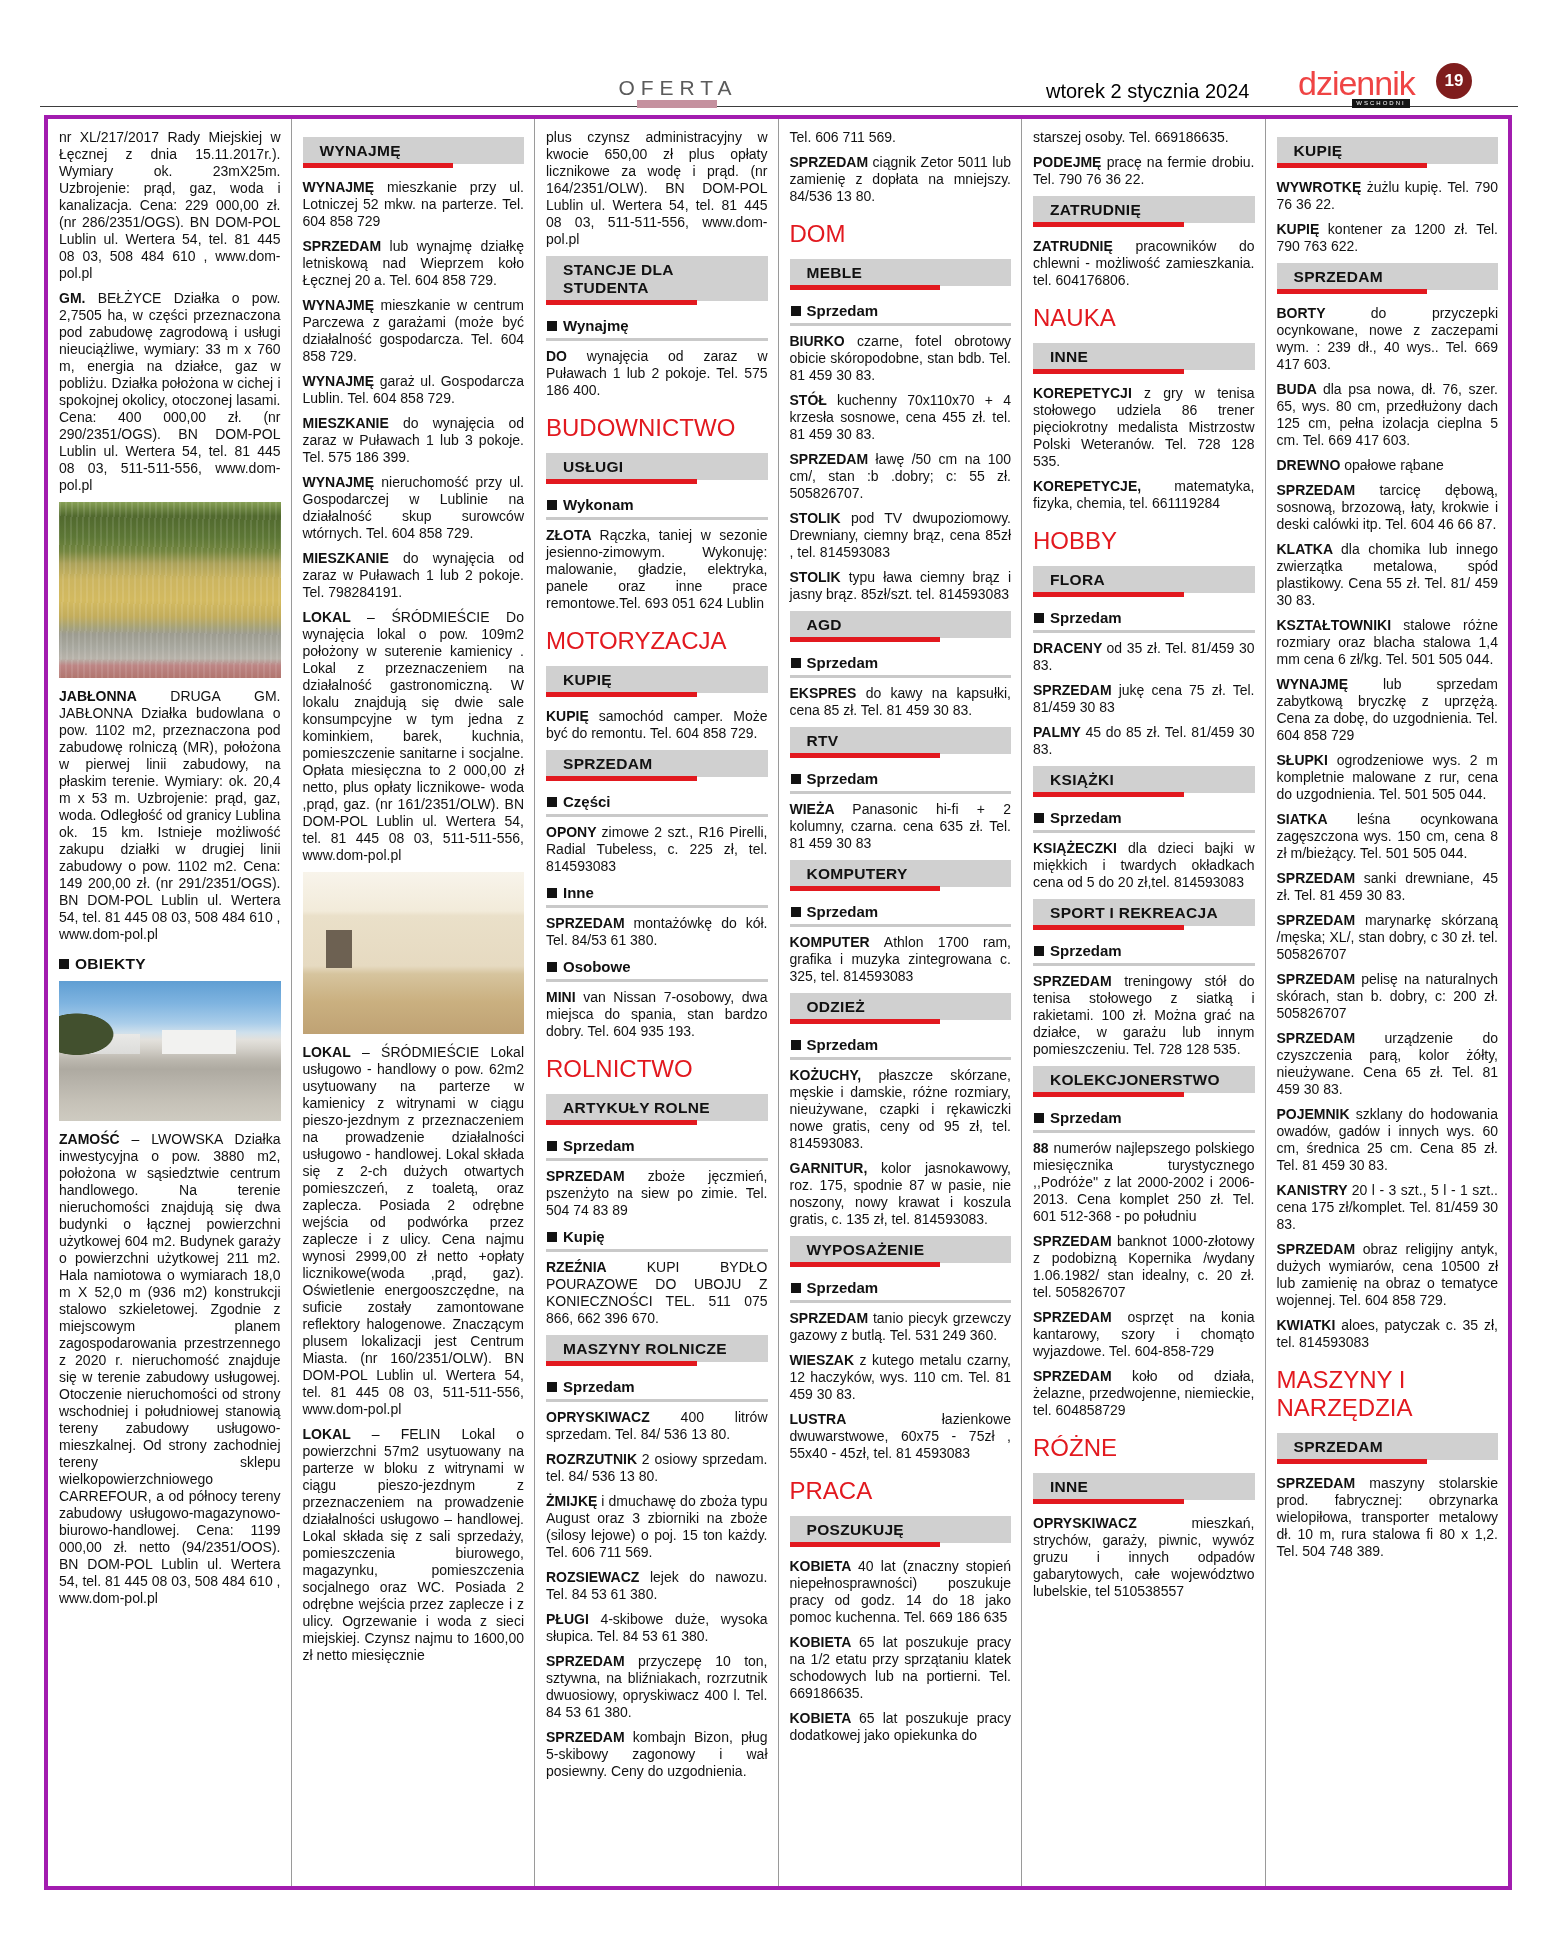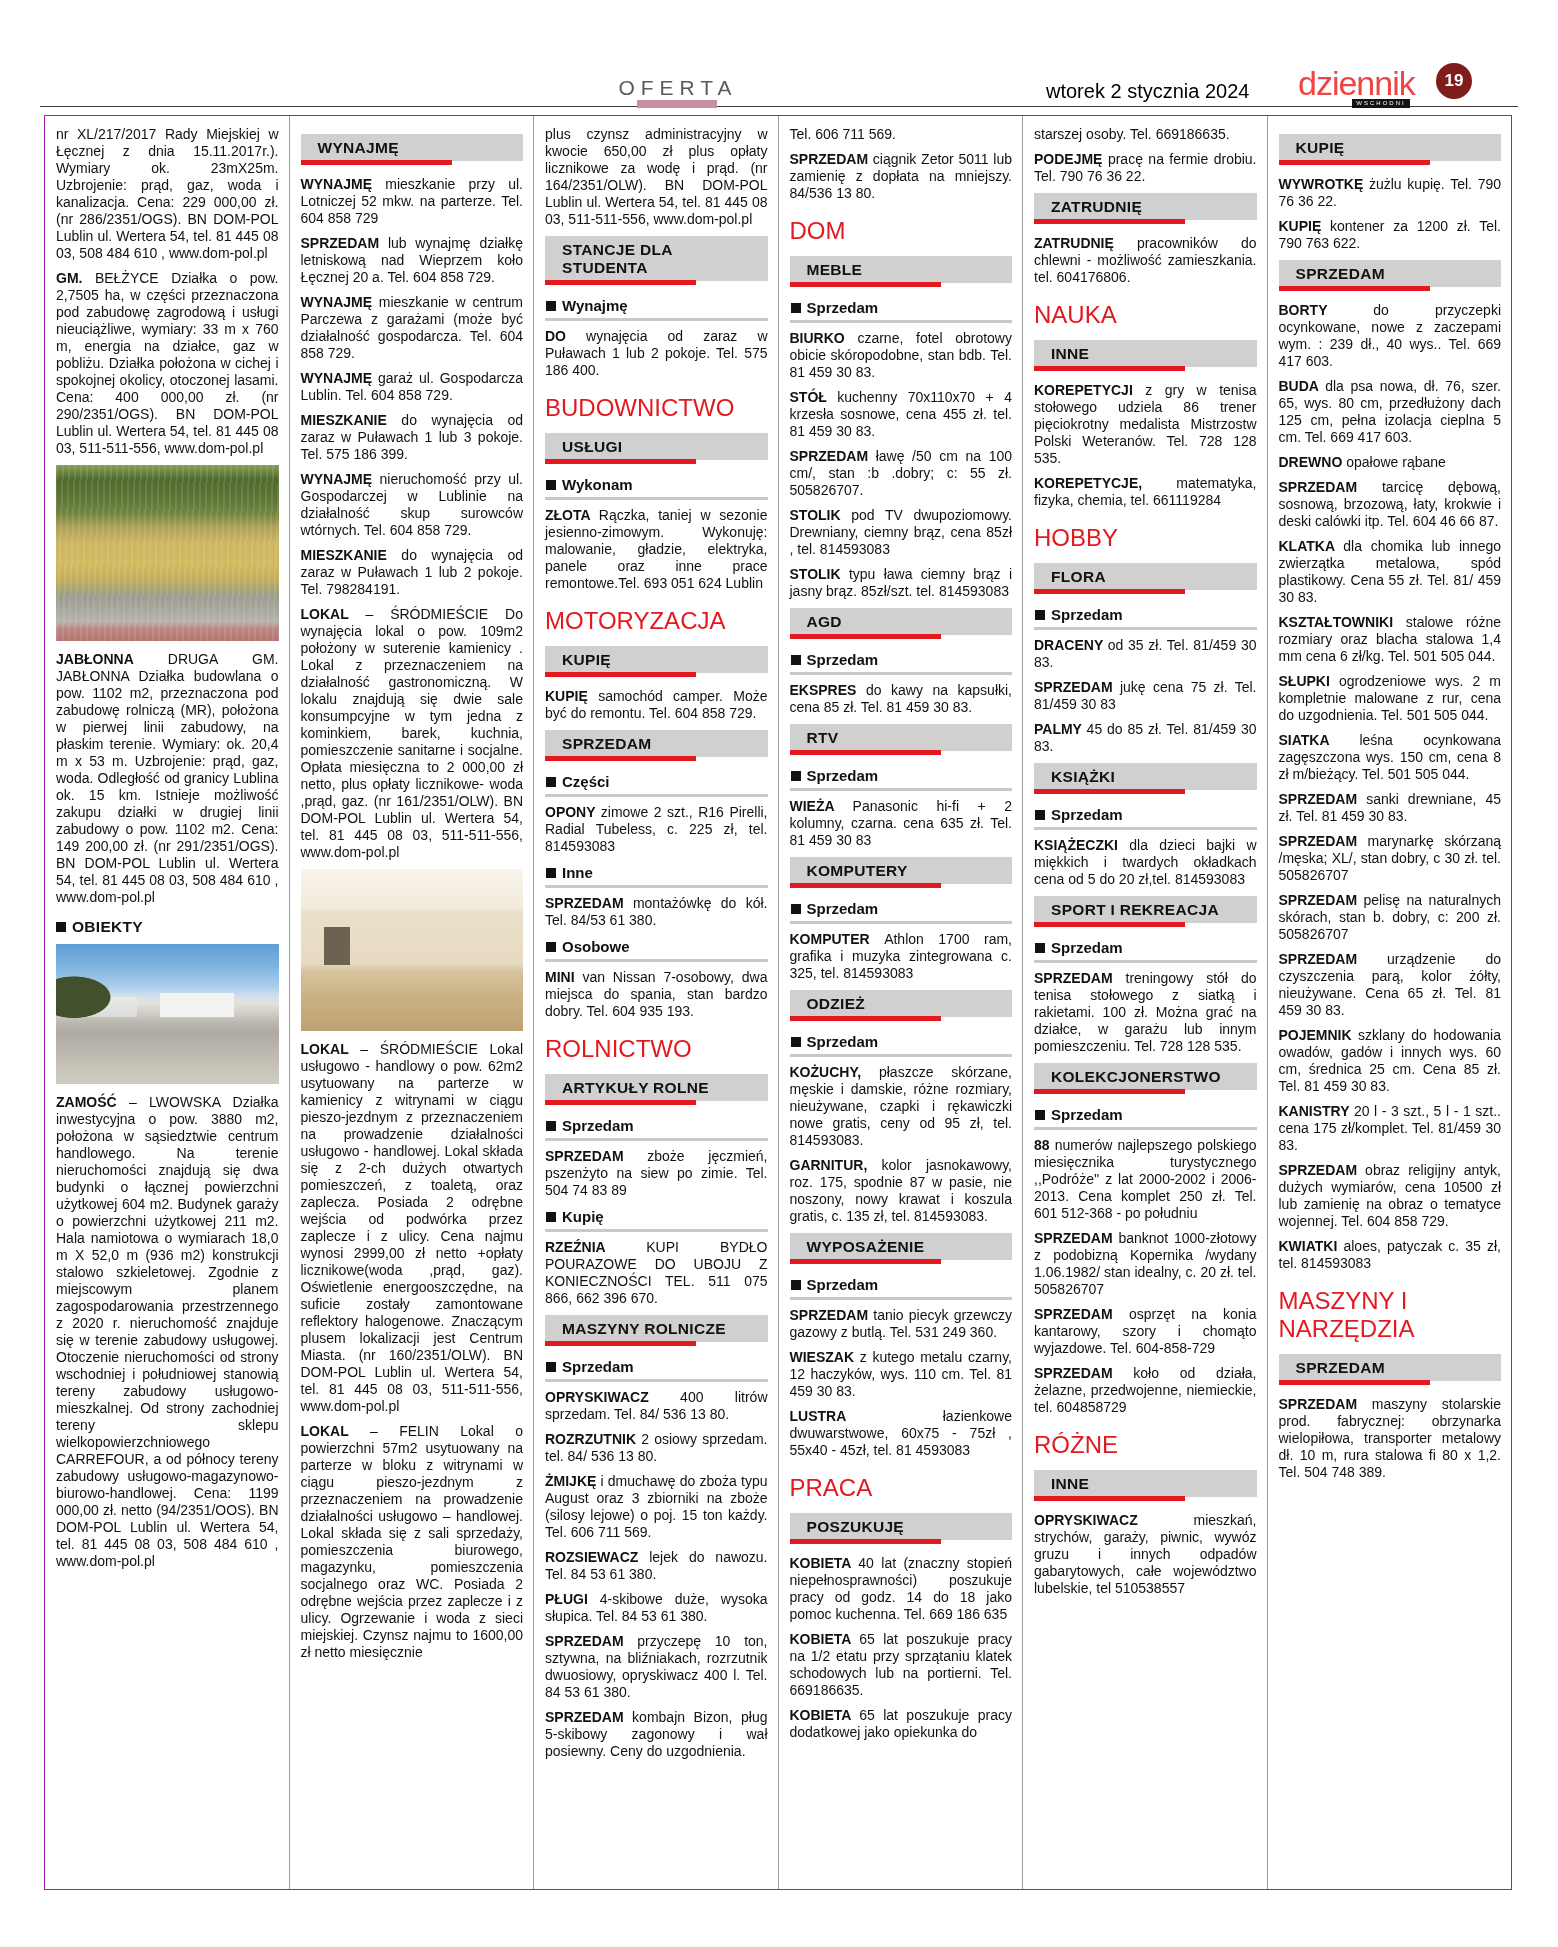--- a/index.html
+++ b/index.html
@@ -13,21 +13,21 @@
   .pinkbar{position:absolute;top:100px;left:637px;width:80px;height:8px;background:#c5919f;z-index:2;}
   .mast-date{position:absolute;top:80px;left:1046px;font-size:20px;color:#000000;}
   .brand{position:absolute;top:64px;left:1298px;font-size:34px;font-weight:normal;
          color:#ef4444;letter-spacing:-1px;text-align:center;}
   .brand-sub{position:absolute;top:99px;left:1352px;width:58px;height:9px;background:#141414;
              color:#fff;font-size:6px;line-height:9px;text-align:center;letter-spacing:2px;}
   .badge{position:absolute;top:63px;left:1436px;width:36px;height:36px;border-radius:50%;
          background:#7f1d1d;color:#fff;font-weight:bold;font-size:17px;line-height:36px;text-align:center;}
   
   .sheet{position:absolute;top:115px;left:44px;width:1468px;height:1775px;
-         border:1px solid #a21caf;display:flex;box-sizing:border-box;background:#fff;}
+         border:4px solid #a21caf;display:flex;box-sizing:border-box;background:#fff;}
   .col{flex:1 1 0;box-sizing:border-box;padding:10px 10px 0 11px;overflow:hidden;border-left:1px solid #9a9a9a;}
   .col:first-child{border-left:none;}
   
   .ad{margin:0 0 8px;font-size:14px;line-height:17px;text-align:justify;}
   .lead{font-weight:bold;}
   .sec{position:relative;background:#d0d0d0;margin:8px 0 15px;padding:5px 6px 4px 17px;
        font-weight:bold;font-size:15.5px;letter-spacing:.3px;}
   .sec-red{position:absolute;left:0;bottom:-4px;height:5px;width:68%;background:#e2191f;}
   .cat{color:#e2191f;font-weight:normal;font-size:24px;text-align:left;margin:15px 0 11px;}
   .sub{font-weight:bold;font-size:15px;border-bottom:3px solid #c9c9c9;padding:1px 0 4px 1px;margin:4px 0 7px;}
@@ -192,20 +192,21 @@
       <div class="sec"><span class="sec-label">KUPIĘ</span><div class="sec-red"></div></div>
       <p class="ad"><span class="lead">WYWROTKĘ </span>żużlu kupię. Tel. 790 76 36 22.</p>
       <p class="ad"><span class="lead">KUPIĘ </span>kontener za 1200 zł. Tel. 790 763 622.</p>
       <div class="sec"><span class="sec-label">SPRZEDAM</span><div class="sec-red"></div></div>
       <p class="ad"><span class="lead">BORTY </span>do przyczepki ocynkowane, nowe z zaczepami wym. : 239  dł., 40 wys.. Tel. 669 417 603.</p>
       <p class="ad"><span class="lead">BUDA </span>dla psa nowa, dł. 76, szer. 65, wys. 80 cm, przedłużony dach 125 cm, pełna izolacja cieplna  5 cm. Tel. 669 417  603.</p>
       <p class="ad"><span class="lead">DREWNO </span>opałowe rąbane</p>
       <p class="ad"><span class="lead">SPRZEDAM </span>tarcicę dębową, sosnową, brzozową, łaty, krokwie i deski calówki itp. Tel. 604 46 66 87.</p>
       <p class="ad"><span class="lead">KLATKA </span>dla chomika lub innego zwierzątka metalowa, spód plastikowy. Cena 55 zł. Tel. 81/ 459 30 83.</p>
       <p class="ad"><span class="lead">KSZTAŁTOWNIKI </span>stalowe różne rozmiary oraz blacha stalowa 1,4 mm cena 6 zł/kg. Tel. 501 505 044.</p>
+      <p class="ad"><span class="lead">WYNAJMĘ </span>lub sprzedam zabytkową bryczkę z uprzężą. Cena za dobę, do uzgodnienia. Tel. 604 858 729</p>
       <p class="ad"><span class="lead">SŁUPKI </span>ogrodzeniowe wys. 2 m kompletnie malowane z rur, cena do uzgodnienia.  Tel. 501 505 044.</p>
       <p class="ad"><span class="lead">SIATKA </span>leśna ocynkowana zagęszczona wys. 150 cm, cena 8 zł m/bieżący. Tel. 501 505 044.</p>
       <p class="ad"><span class="lead">SPRZEDAM </span>sanki drewniane, 45 zł. Tel. 81 459 30 83.</p>
       <p class="ad"><span class="lead">SPRZEDAM </span>marynarkę skórzaną /męska; XL/, stan dobry, c 30 zł. tel. 505826707</p>
       <p class="ad"><span class="lead">SPRZEDAM </span>pelisę na naturalnych skórach, stan b. dobry, c: 200 zł. 505826707</p>
       <p class="ad"><span class="lead">SPRZEDAM </span>urządzenie do czyszczenia parą, kolor żółty, nieużywane. Cena 65 zł. Tel. 81 459 30 83.</p>
       <p class="ad"><span class="lead">POJEMNIK </span>szklany do hodowania owadów, gadów i innych wys. 60 cm, średnica 25 cm. Cena 85 zł. Tel. 81 459 30 83.</p>
       <p class="ad"><span class="lead">KANISTRY </span>20 l - 3 szt., 5 l - 1 szt.. cena 175 zł/komplet. Tel. 81/459 30 83.</p>
       <p class="ad"><span class="lead">SPRZEDAM </span>obraz religijny antyk, dużych wymiarów, cena 10500 zł lub zamienię na obraz o tematyce wojennej. Tel. 604 858 729.</p>
       <p class="ad"><span class="lead">KWIATKI </span>aloes, patyczak  c. 35 zł, tel. 814593083</p>

